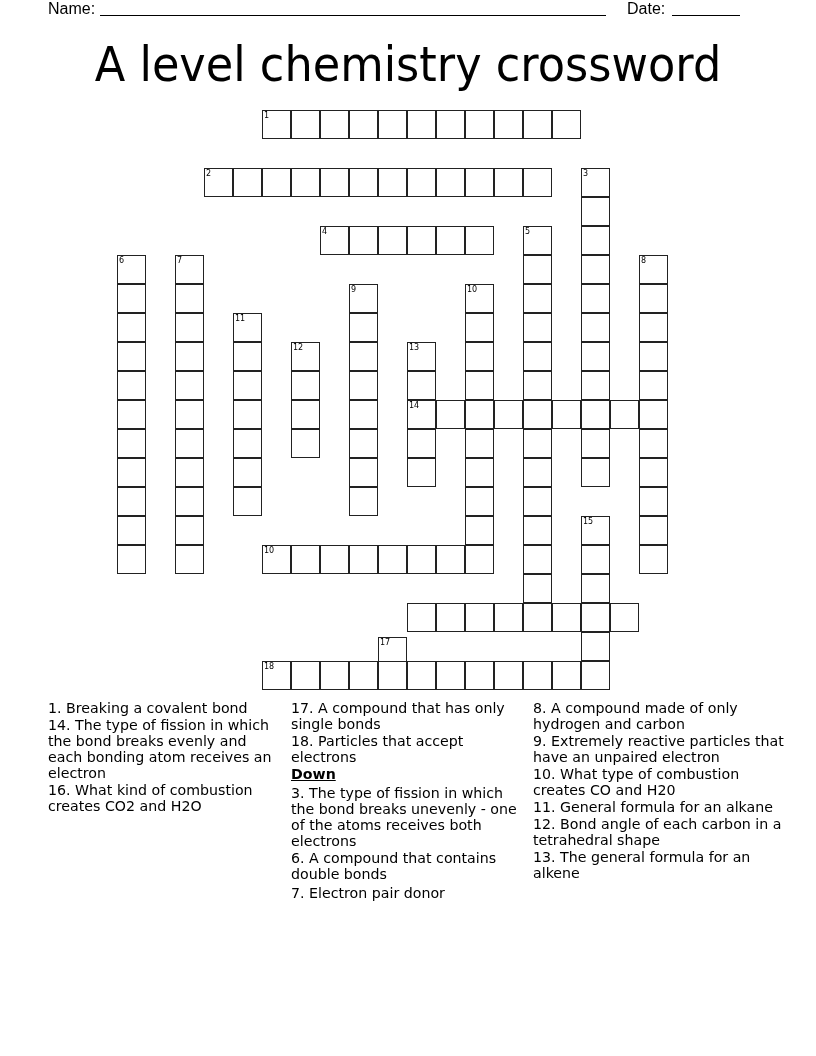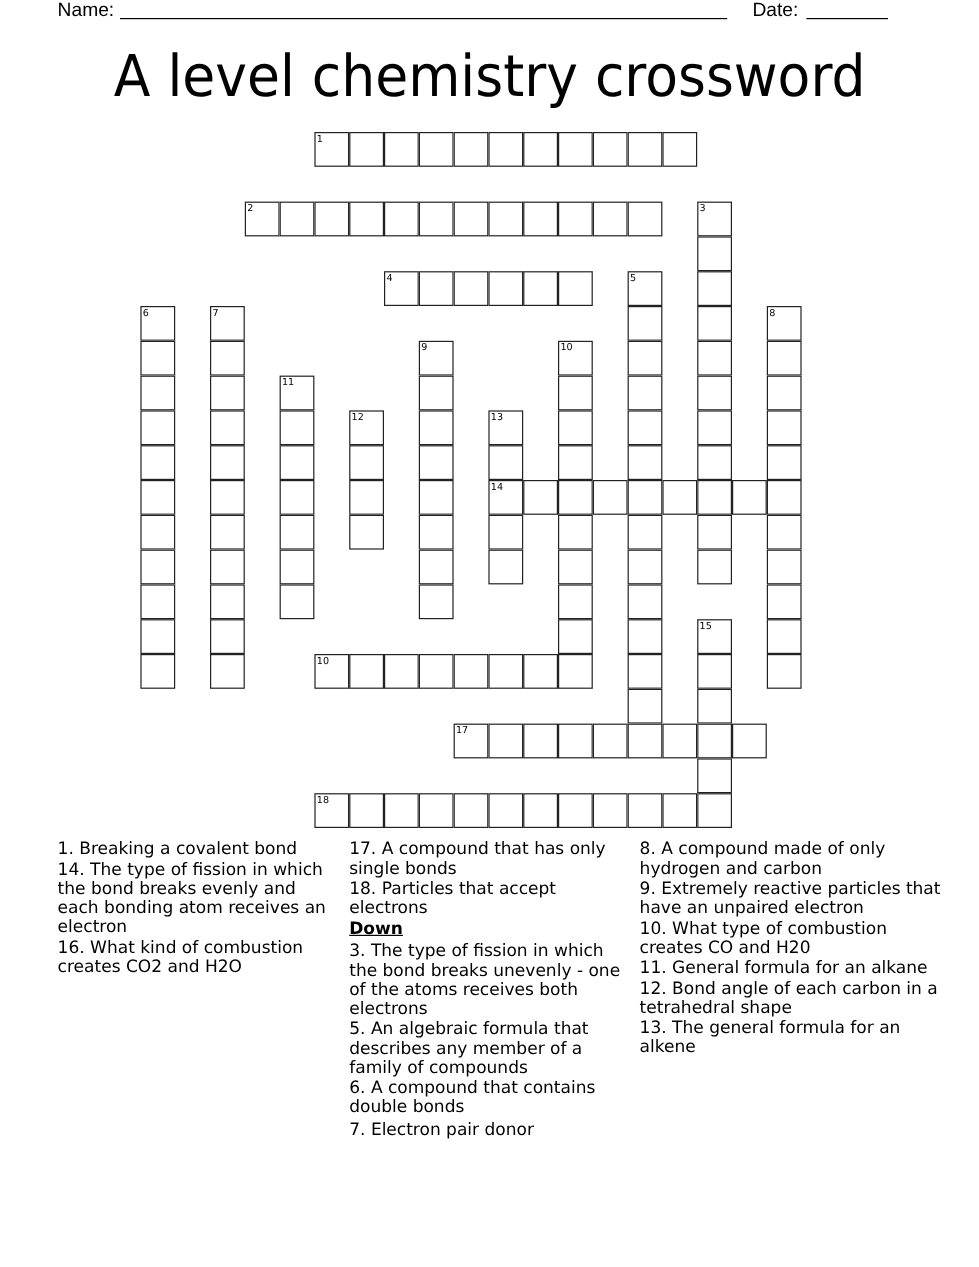--- a/index.html
+++ b/index.html
@@ -198,21 +198,21 @@
     <div class="cell" style="left: 581px; top: 661px;"></div>
     <div class="cell" style="left: 262px; top: 545px;">
       <span class="num">10</span>
     </div>
     <div class="cell" style="left: 291px; top: 545px;"></div>
     <div class="cell" style="left: 320px; top: 545px;"></div>
     <div class="cell" style="left: 349px; top: 545px;"></div>
     <div class="cell" style="left: 378px; top: 545px;"></div>
     <div class="cell" style="left: 407px; top: 545px;"></div>
     <div class="cell" style="left: 436px; top: 545px;"></div>
-    <div class="cell" style="left: 378px; top: 603px;">
+    <div class="cell" style="left: 378px; top: 637px;">
       <span class="num">17</span>
     </div>
     <div class="cell" style="left: 407px; top: 603px;"></div>
     <div class="cell" style="left: 436px; top: 603px;"></div>
     <div class="cell" style="left: 465px; top: 603px;"></div>
     <div class="cell" style="left: 494px; top: 603px;"></div>
     <div class="cell" style="left: 552px; top: 603px;"></div>
     <div class="cell" style="left: 610px; top: 603px;"></div>
     <div class="cell" style="left: 262px; top: 661px;">
       <span class="num">18</span>
@@ -233,21 +233,20 @@
   <div class="clue-col c1">
     <div class="clue"><span class="cnum">1.</span> <span>Breaking a covalent bond</span></div>
     <div class="clue"><span class="cnum">14.</span> <span>The type of fission in which the bond breaks evenly and each bonding atom receives an electron</span></div>
     <div class="clue"><span class="cnum">16.</span> <span>What kind of combustion creates CO2 and H2O</span></div>
   </div>
   <div class="clue-col c2">
     <div class="clue"><span class="cnum">17.</span> <span>A compound that has only single bonds</span></div>
     <div class="clue"><span class="cnum">18.</span> <span>Particles that accept electrons</span></div>
     <div class="section-head">Down</div>
     <div class="clue" style="margin-top:3px"><span class="cnum">3.</span> <span>The type of fission in which the bond breaks unevenly - one of the atoms receives both electrons</span></div>
-    <div class="clue"><span class="cnum">5.</span> <span>An algebraic formula that describes any member of a family of compounds</span></div>
     <div class="clue"><span class="cnum">6.</span> <span>A compound that contains double bonds</span></div>
     <div class="clue" style="margin-top:3px"><span class="cnum">7.</span> <span>Electron pair donor</span></div>
   </div>
   <div class="clue-col c3">
     <div class="clue"><span class="cnum">8.</span> <span>A compound made of only hydrogen and carbon</span></div>
     <div class="clue"><span class="cnum">9.</span> <span>Extremely reactive particles that have an unpaired electron</span></div>
     <div class="clue"><span class="cnum">10.</span> <span>What type of combustion creates CO and H20</span></div>
     <div class="clue"><span class="cnum">11.</span> <span>General formula for an alkane</span></div>
     <div class="clue"><span class="cnum">12.</span> <span>Bond angle of each carbon in a tetrahedral shape</span></div>
     <div class="clue"><span class="cnum">13.</span> <span>The general formula for an alkene</span></div>

